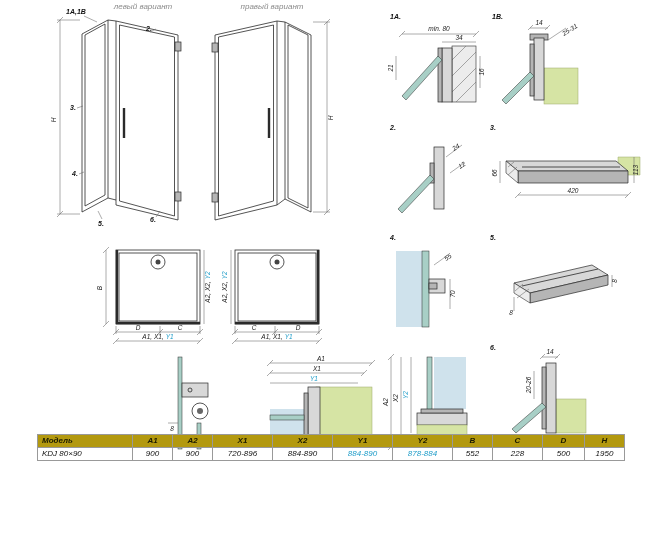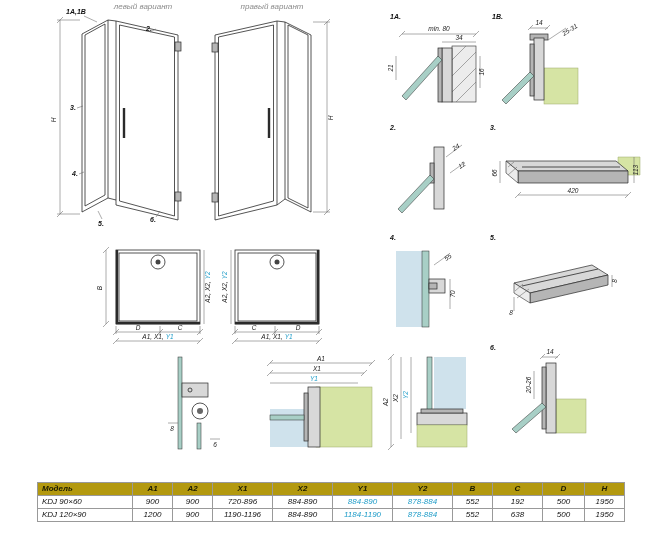--- a/index.html
+++ b/index.html
@@ -12,21 +12,21 @@
   .prof{fill:var(--fill-profile-gray);stroke:var(--line);stroke-width:.7}
   .profd{fill:var(--fill-profile-dark);stroke:var(--line);stroke-width:.7}
   .gteal{fill:var(--fill-glass-teal);stroke:var(--line);stroke-width:.5}
   .gblue{fill:var(--fill-glass-blue)}
   .wgreen{fill:var(--fill-wall-green);stroke:#9aa86a;stroke-width:.5}
   .cut{fill:#ececec;stroke:var(--line);stroke-width:.6}
   .t{font-size:6.5px;fill:#222}
   .tb{font-size:7px;font-weight:bold;fill:#111}
   .cap{font-size:8px;fill:var(--caption-gray)}
   .blue-t{fill:var(--accent-blue)}
-  .table-wrap{position:absolute;left:37px;top:482px;width:484px;}
+  .table-wrap{position:absolute;left:37px;top:434px;width:484px;}
   table.spec{border-collapse:collapse;width:100%;table-layout:fixed;
              font-size:8px;line-height:10px;}
   table.spec th,table.spec td{border:1px solid var(--table-border);height:12px;
              text-align:center;padding:0 1px;overflow:hidden;white-space:nowrap;color:#111;}
   table.spec thead th{background:var(--header-bg);color:var(--header-text);font-weight:bold;}
   table.spec th:first-child,table.spec td:first-child{text-align:left;padding-left:4px;}
   table.spec td.blue{color:var(--accent-blue);}
   col.c0{width:95px}col.c1{width:40px}col.c2{width:40px}col.c3{width:60px}
   col.c4{width:60px}col.c5{width:60px}col.c6{width:60px}col.c7{width:40px}
   col.c8{width:50px}col.c9{width:42px}col.c10{width:40px}
@@ -326,42 +326,29 @@
         <th>Y1</th>
         <th>Y2</th>
         <th>B</th>
         <th>C</th>
         <th>D</th>
         <th>H</th>
       </tr>
     </thead>
     <tbody>
           <tr>
-            <td>KDJ 90×60</td>
+            <td>KDJ 80×90</td>
             <td>900</td>
             <td>900</td>
             <td>720-896</td>
             <td>884-890</td>
             <td class="blue">884-890</td>
             <td class="blue">878-884</td>
             <td>552</td>
-            <td>192</td>
-            <td>500</td>
-            <td>1950</td>
-          </tr>
-          <tr>
-            <td>KDJ 120×90</td>
-            <td>1200</td>
-            <td>900</td>
-            <td>1190-1196</td>
-            <td>884-890</td>
-            <td class="blue">1184-1190</td>
-            <td class="blue">878-884</td>
-            <td>552</td>
-            <td>638</td>
+            <td>228</td>
             <td>500</td>
             <td>1950</td>
           </tr>
         </tbody>
   </table>
 </div>
 
 </div>
 
 </body></html>

